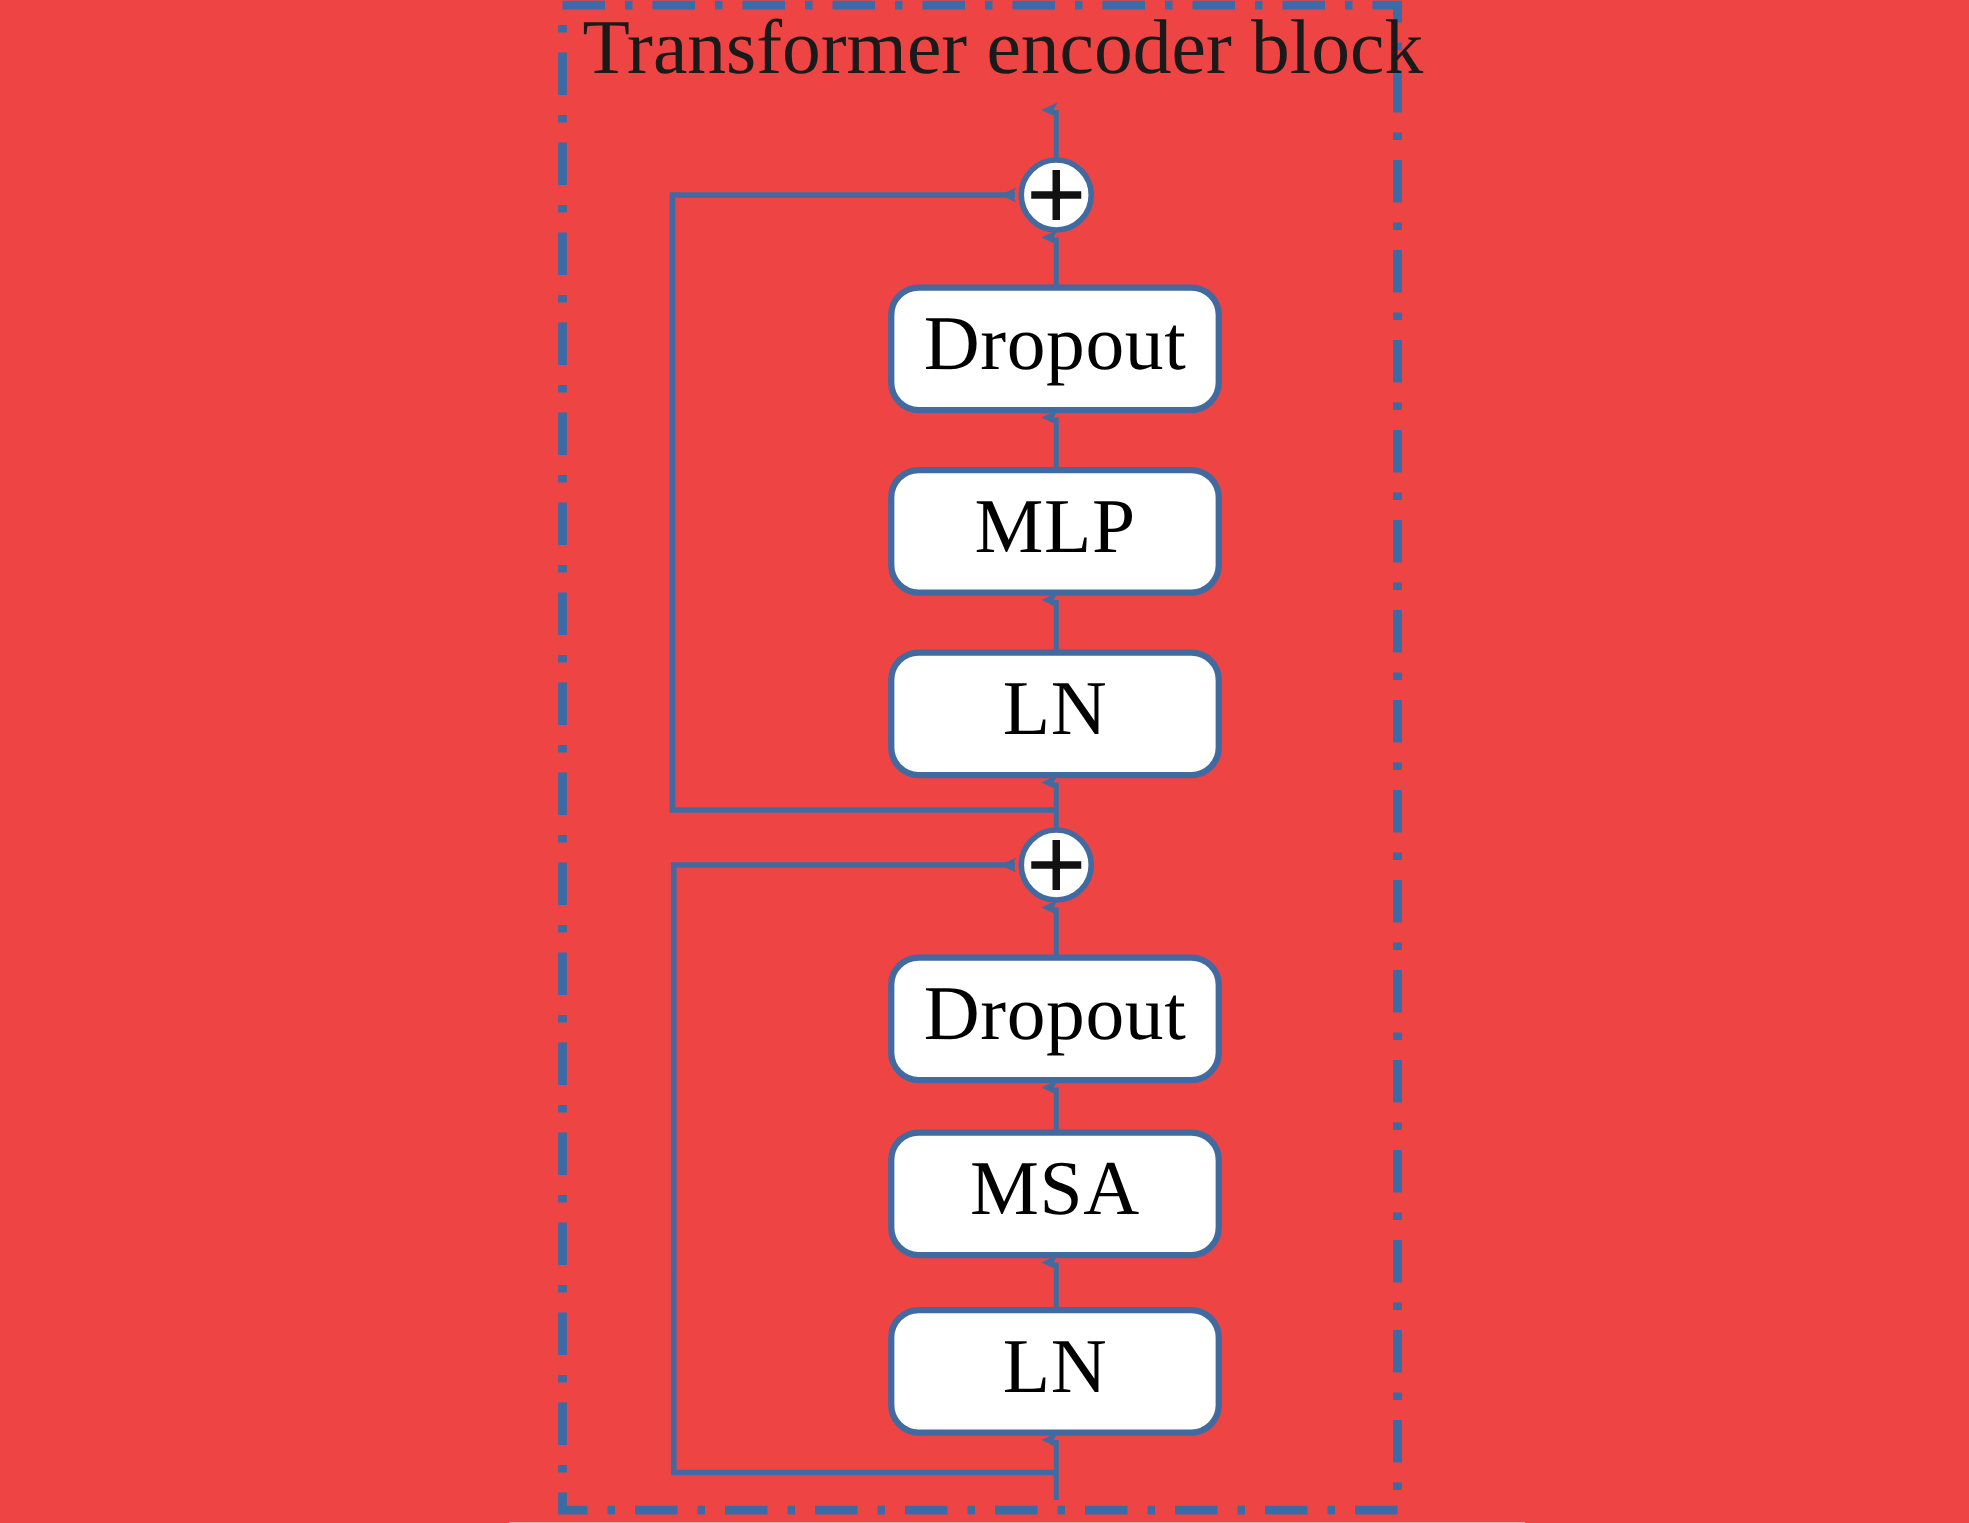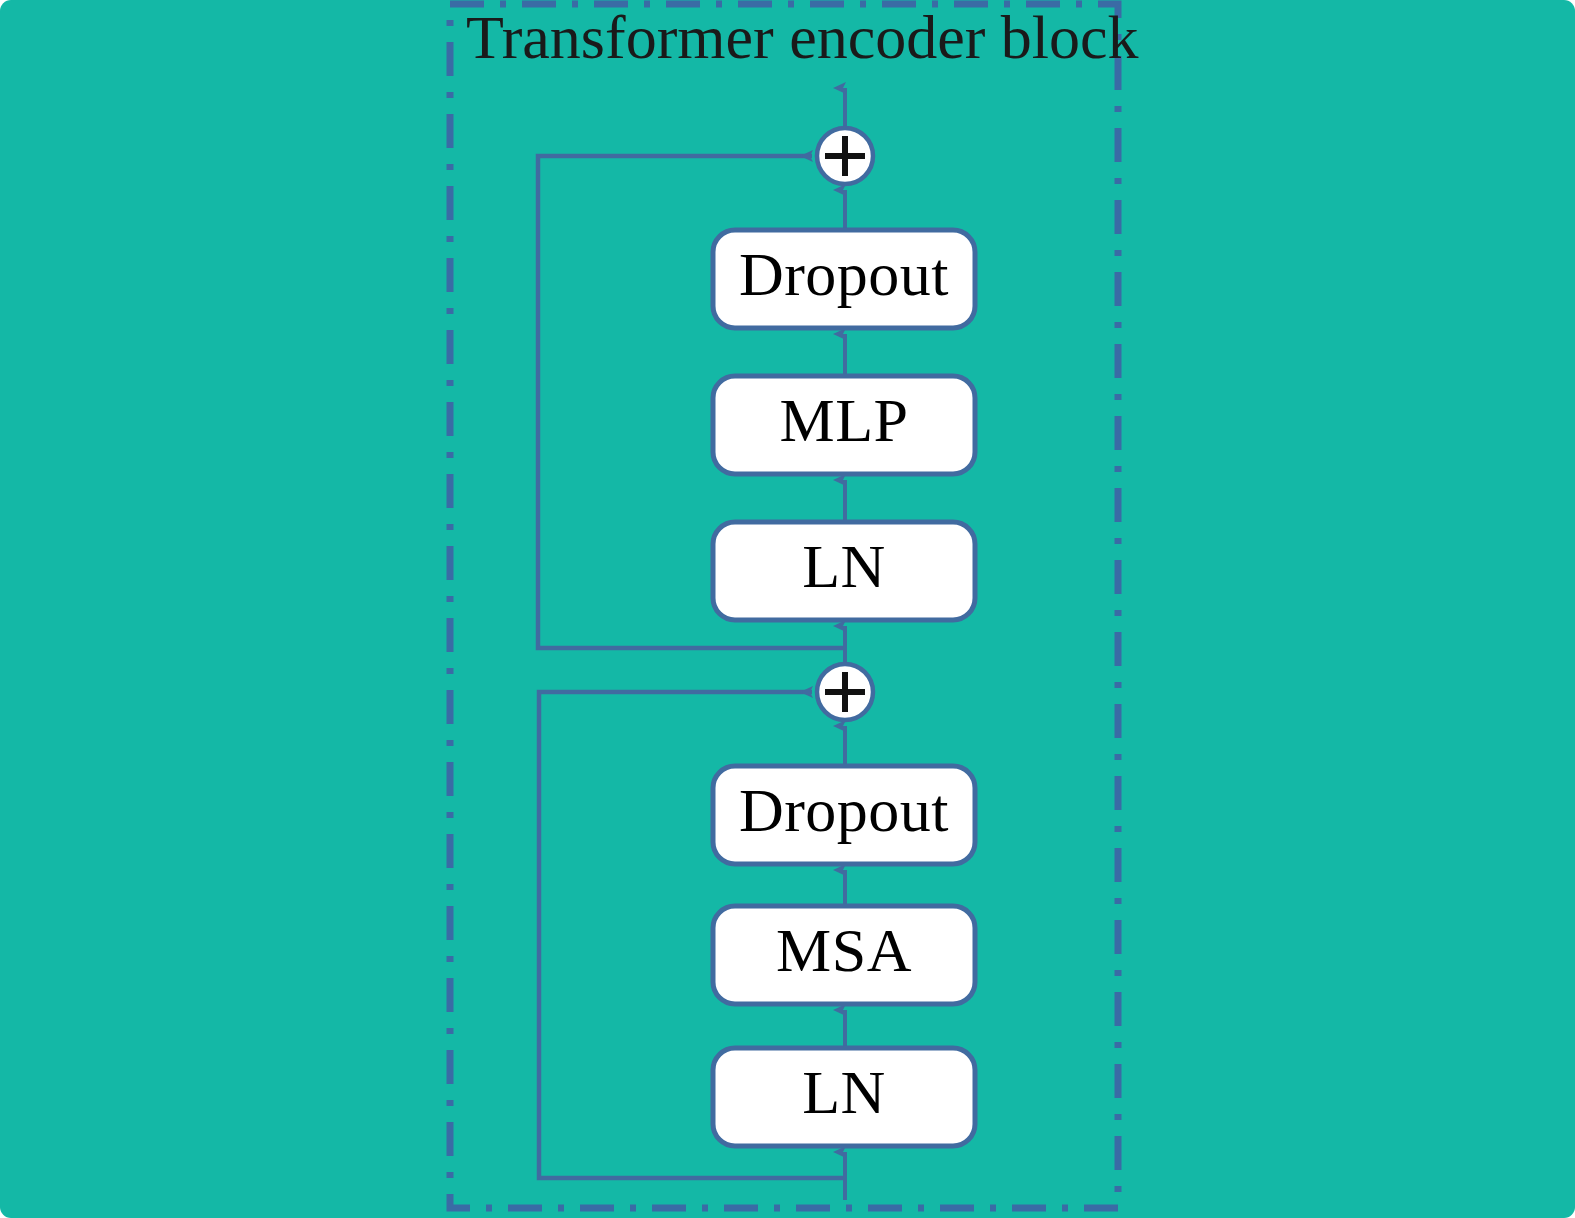--- a/index.html
+++ b/index.html
@@ -11,22 +11,21 @@
   body {
     width: 1575px;
     height: 1218px;
     overflow: hidden;
     font-family: "Liberation Serif", "DejaVu Serif", serif;
   }
   #diagram-root {
     position: relative;
     width: 1575px;
     height: 1218px;
-    background: #14b8a6;
-    border-radius: 11px;
+    background: #ef4444;
   }
   svg.diagram-canvas {
     position: absolute;
     top: 0;
     left: 0;
     width: 1575px;
     height: 1218px;
     display: block;
   }
   .block-rect {

